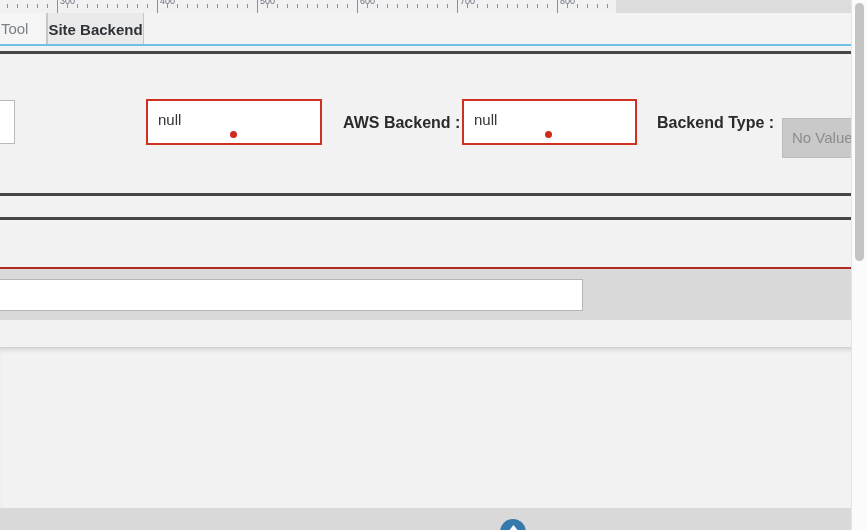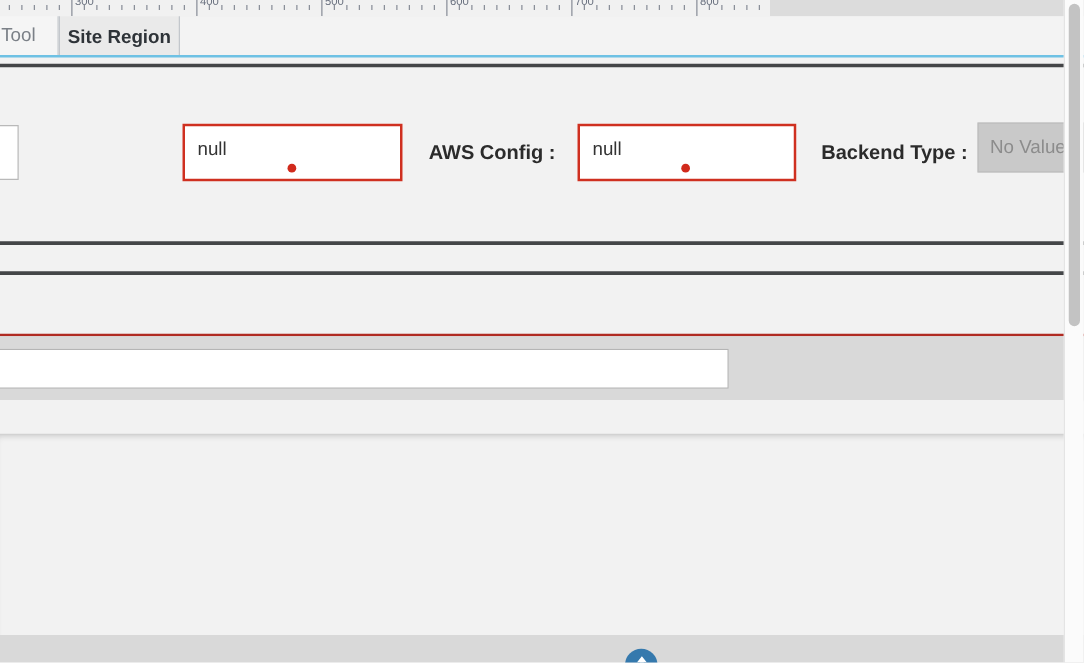--- a/index.html
+++ b/index.html
@@ -385,46 +385,46 @@
         <div class="ruler-label" style="left: 460px;">700</div>
         <div class="ruler-label" style="left: 560px;">800</div>
       </div>
   </div>
 
   <div class="tabbar"></div>
   <div class="tab inactive">
     <span>y Tool</span>
   </div>
   <div class="tab active">
-    <span>Site Region</span>
+    <span>Site Backend</span>
   </div>
   <div class="tabbar-underline"></div>
 
   <div class="dark-bar b1"></div>
 
   <div class="form-band">
     <div class="form-row">
 
       <div class="textbox plain" style="left:-18px; top:2px; width:33px; height:44px;">
         <span class="val"></span>
       </div>
 
       <div class="textbox" style="left:146px; top:1px; width:176px;">
         <span class="val">null</span>
         <span class="req-dot" style="left:82px;"></span>
       </div>
 
-      <div class="field-label" style="left:343px; top:0;">AWS Config :</div>
+      <div class="field-label" style="left:343px; top:0;">AWS Backend :</div>
       <div class="textbox" style="left:462px; top:1px; width:175px;">
         <span class="val">null</span>
         <span class="req-dot" style="left:81px;"></span>
       </div>
 
       <div class="field-label" style="left:657px; top:0;text-align:center;">Backend Type :</div>
-      <div class="disabled-box" style="left:782px; top:0; width:85px;">
+      <div class="disabled-box" style="left:782px; top:20px; width:85px;">
         <span class="val">No Value</span>
       </div>
 
     </div>
   </div>
 
   <div class="dark-bar b2"></div>
   <div class="band-plain" style="top:196px; height:21px;"></div>
   <div class="dark-bar b3"></div>
   <div class="band-plain" style="top:220px; height:47px;"></div>

